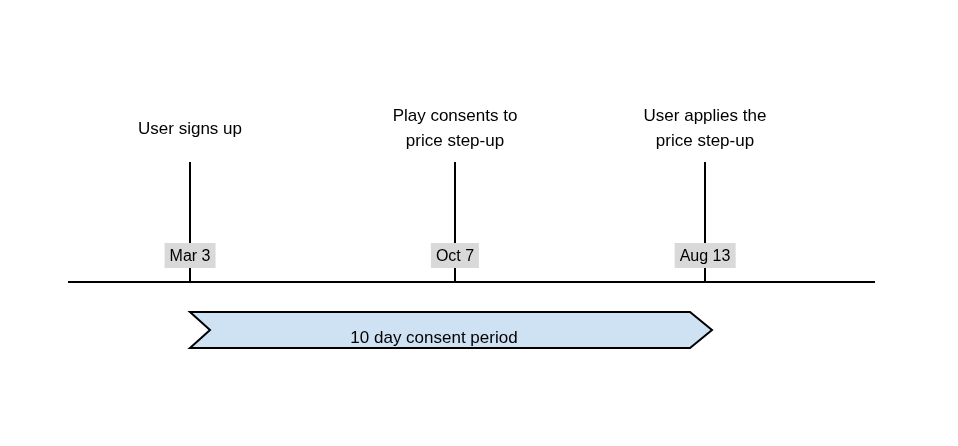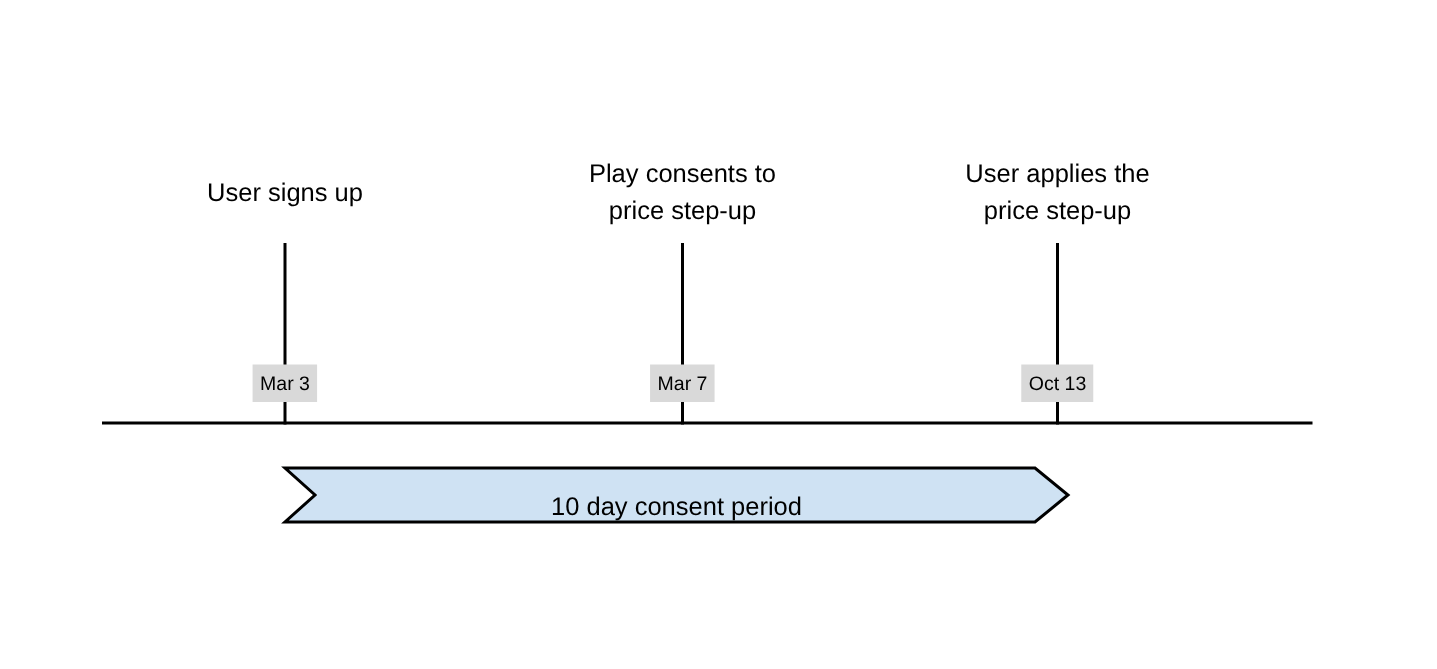--- a/index.html
+++ b/index.html
@@ -57,21 +57,21 @@
     white-space: pre-line;
     font-size: 17px;
     line-height: 25px;
   }
   .date-badge {
     position: absolute;
     left: 0;
     top: 243px;
     transform: translateX(-50%);
     background: var(--date-badge-bg, #d9d9d9);
-    font-size: 13px;
+    font-size: 16px;
     line-height: 25px;
     padding: 0 5px;
     white-space: nowrap;
     z-index: 2;
   }
   .banner-svg {
     position: absolute;
     left: 0;
     top: 0;
     width: 958px;
@@ -79,21 +79,21 @@
     pointer-events: none;
   }
   .banner-shape {
     fill: var(--banner-fill, #cfe2f3);
     stroke: var(--banner-border, #000000);
     stroke-width: 2;
     stroke-linejoin: miter;
   }
   .banner-label {
     position: absolute;
-    left: 190px;
+    left: 173px;
     top: 312px;
     width: 522px;
     height: 52px;
     display: flex;
     align-items: center;
     justify-content: center;
     font-size: 17px;
     z-index: 3;
   }
 </style>
@@ -107,28 +107,28 @@
   <div class="event event-0">
     <div class="tick"></div>
     <div class="event-label">User signs up</div>
     <div class="date-badge">Mar 3</div>
   </div>
 
   <div class="event event-1">
     <div class="tick"></div>
     <div class="event-label">Play consents to
 price step-up</div>
-    <div class="date-badge">Mar 7</div>
+    <div class="date-badge">Oct 7</div>
   </div>
 
   <div class="event event-2">
     <div class="tick"></div>
     <div class="event-label">User applies the
 price step-up</div>
-    <div class="date-badge">Oct 13</div>
+    <div class="date-badge">Aug 13</div>
   </div>
 
   <svg class="banner-svg" viewBox="0 0 958 446" aria-hidden="true">
     <polygon class="banner-shape" points="190,312 690,312 712,330 690,348 190,348 210,330"></polygon>
   </svg>
 
   <div class="banner-label">10 day consent period</div>
 
 </div>
 

